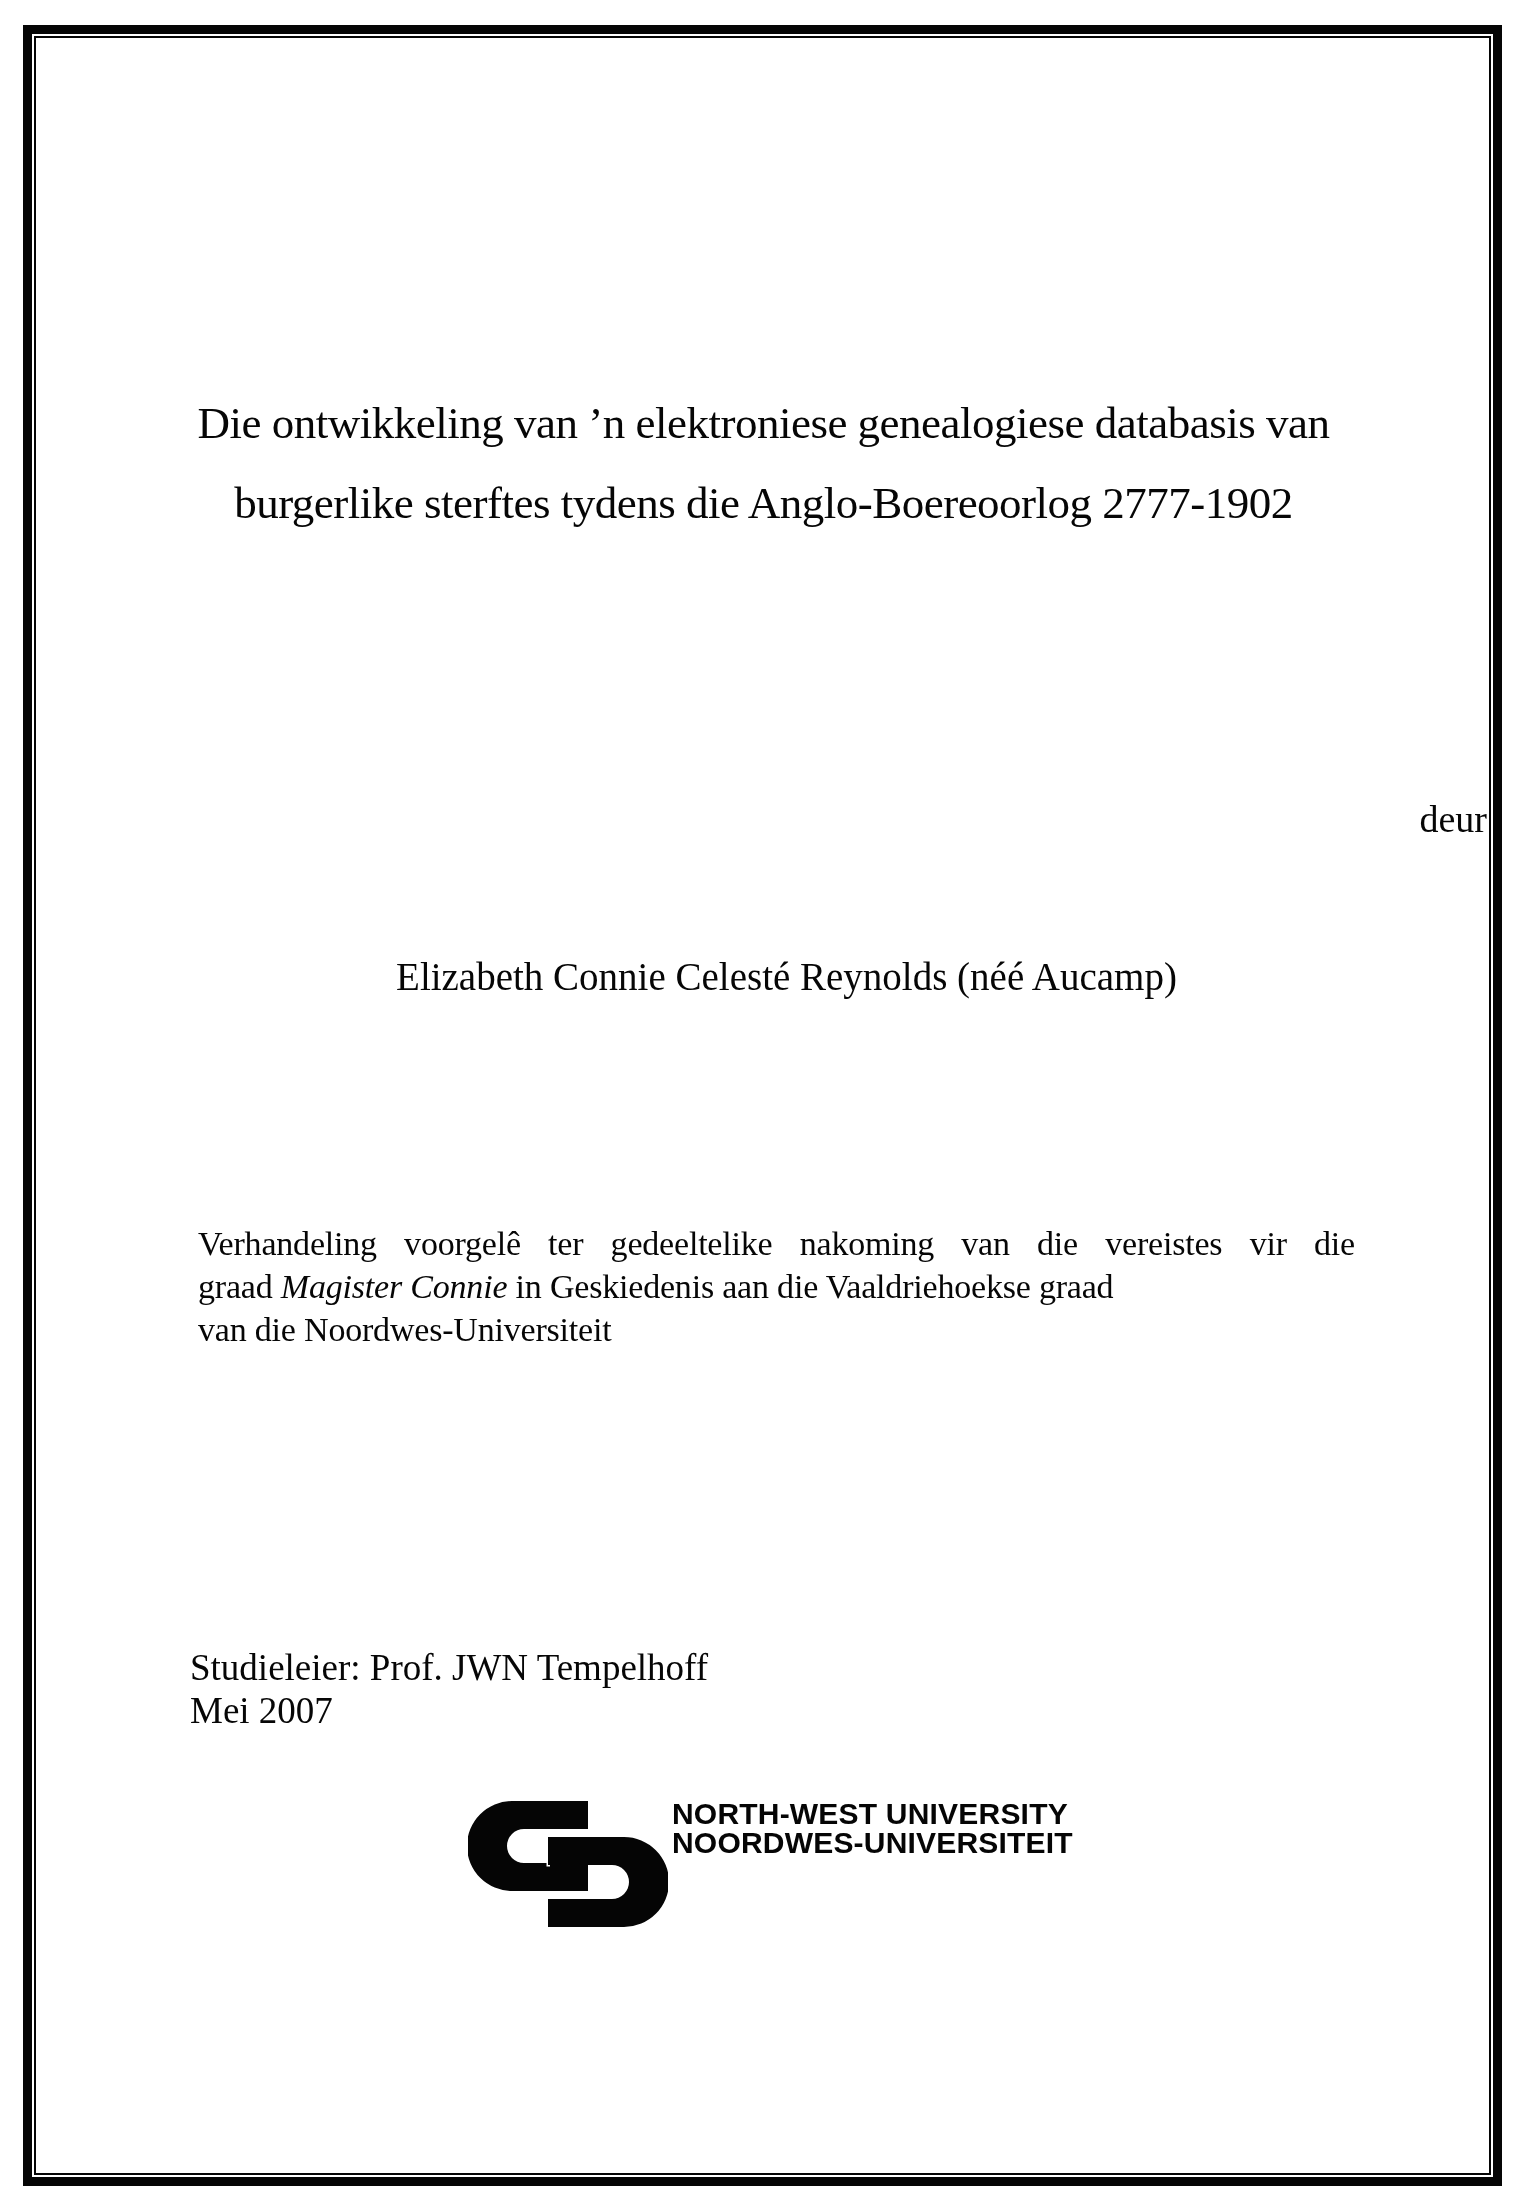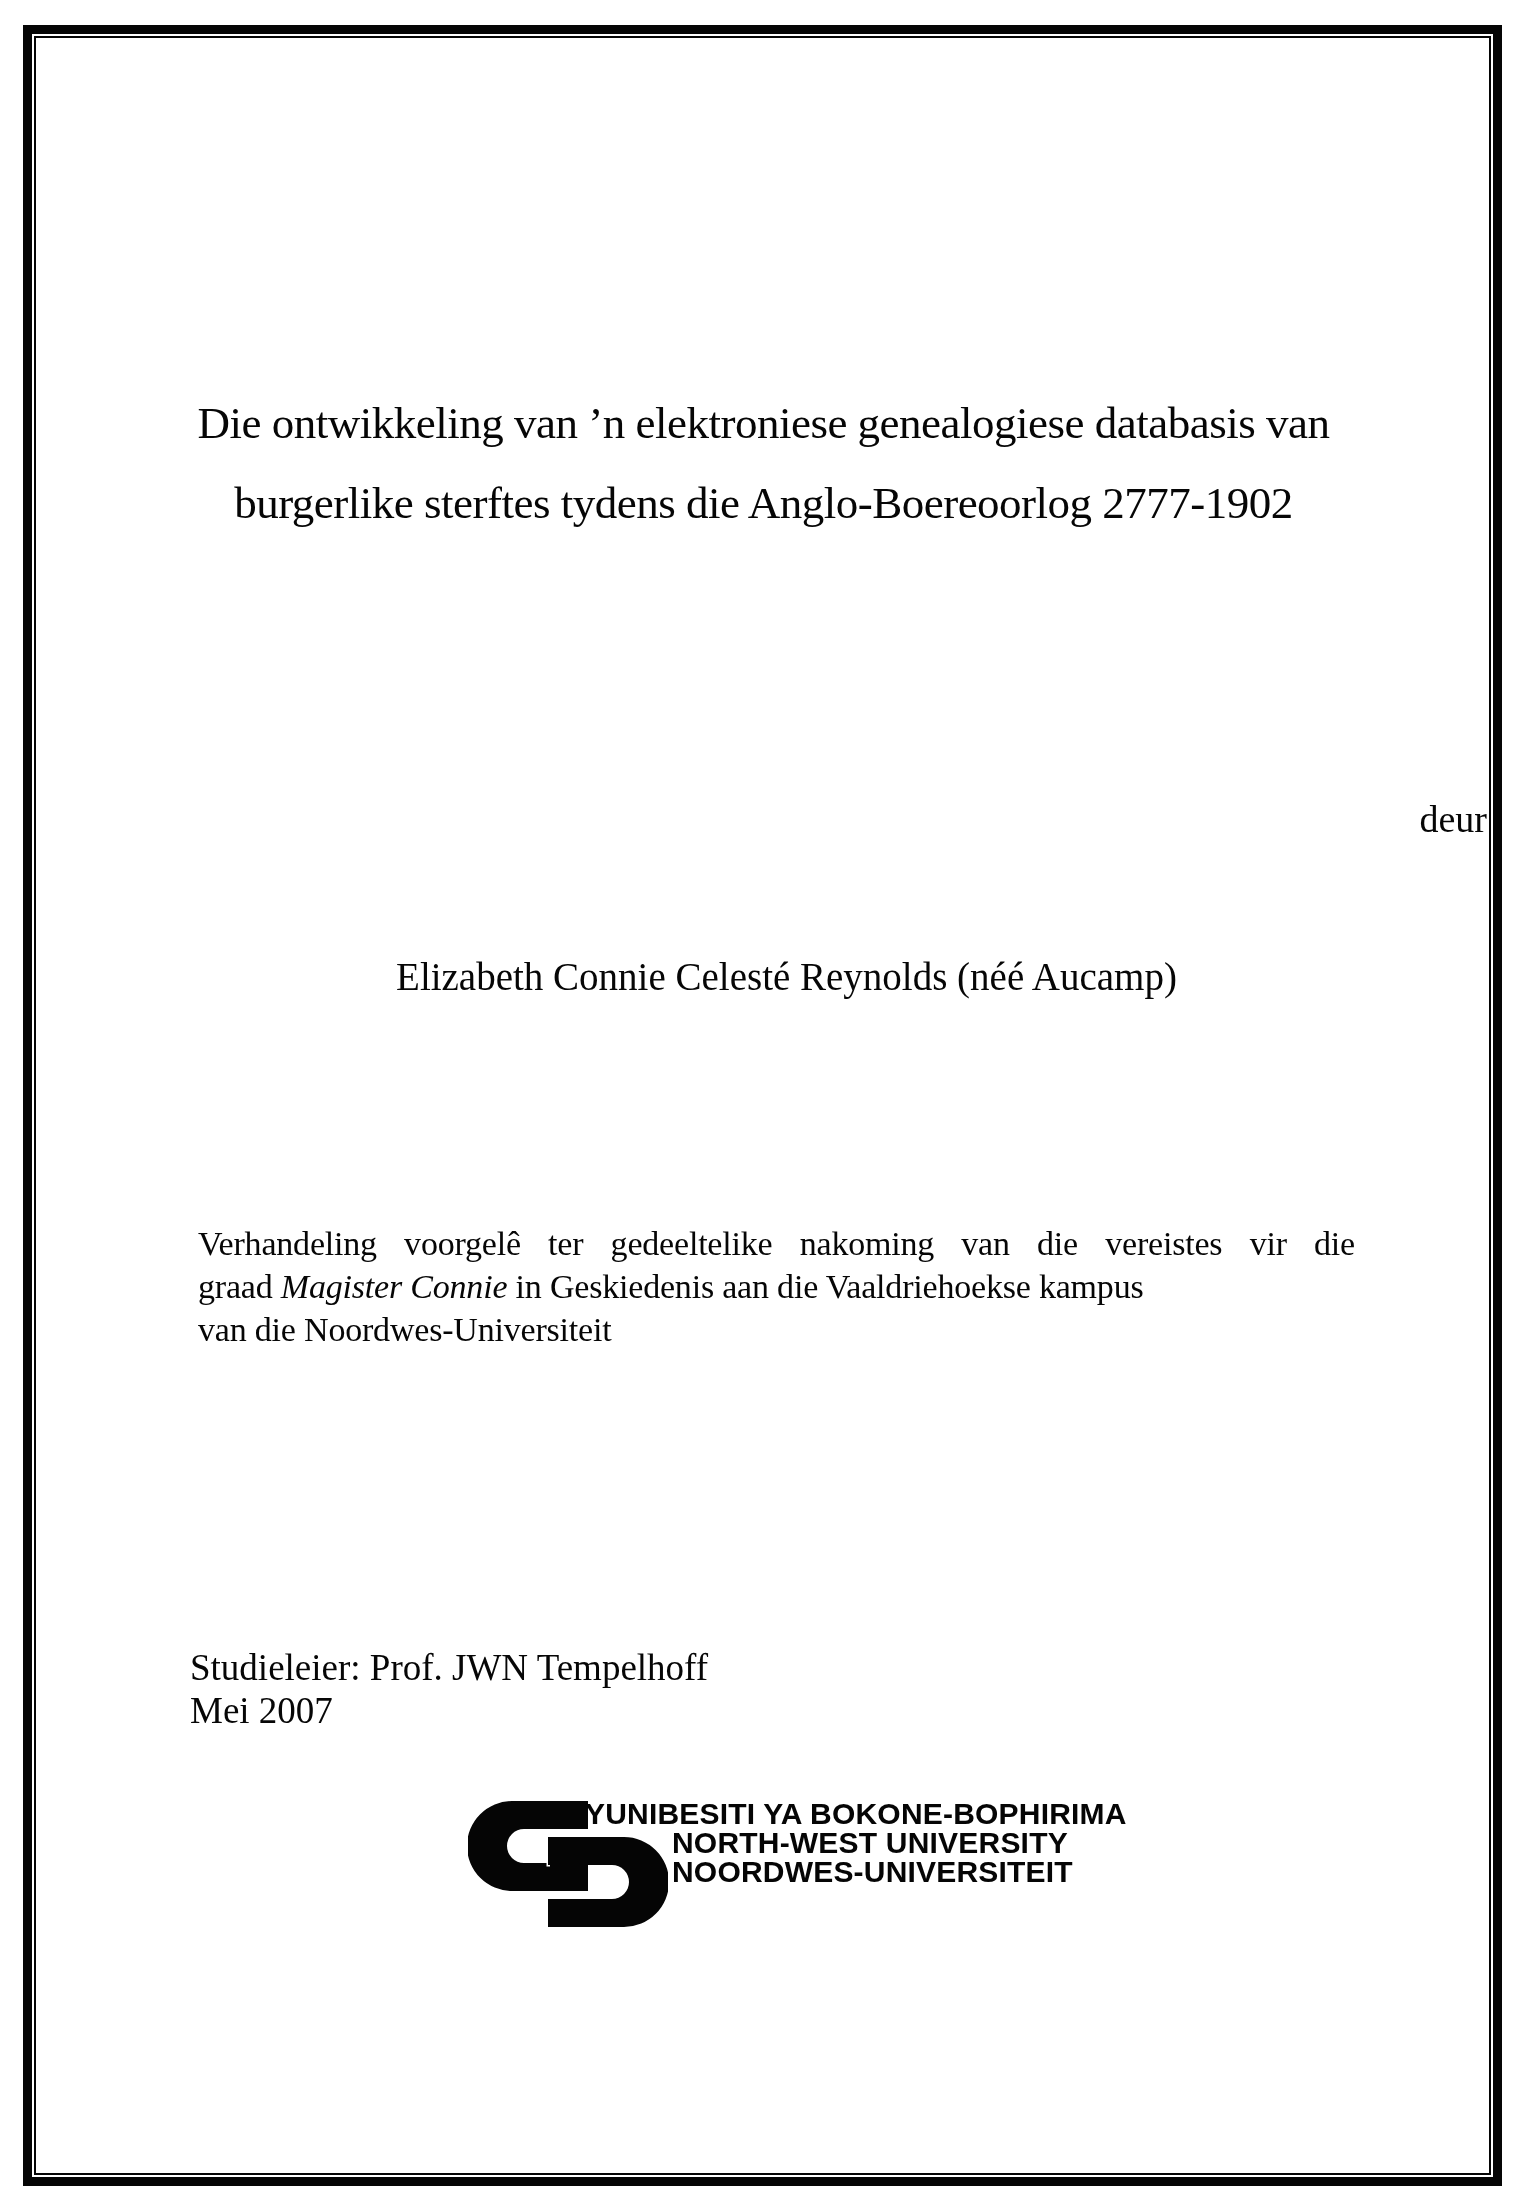--- a/index.html
+++ b/index.html
@@ -137,38 +137,37 @@
     <span class="tline">Die ontwikkeling van ’n elektroniese genealogiese databasis van</span>
     <span class="tline">burgerlike sterftes tydens die Anglo-Boereoorlog 2777-1902</span>
   </h1>
 
   <div class="byline">deur</div>
 
   <div class="author">Elizabeth Connie Celesté Reynolds (néé Aucamp)</div>
 
   <div class="statement">
     <div class="justify-line">Verhandeling voorgelê ter gedeeltelike nakoming van die vereistes vir die</div>
-    <div class="plain-line"><span>graad </span><em class="degree">Magister Connie</em><span> in Geskiedenis aan die Vaaldriehoekse kampus</span></div>
+    <div class="plain-line"><span>graad </span><em class="degree">Magister Connie</em><span> in Geskiedenis aan die Vaaldriehoekse graad</span></div>
     <div class="plain-line">van die Noordwes-Universiteit</div>
   </div>
 
   <div class="supervisor-block">
     <div>Studieleier: Prof. JWN Tempelhoff</div>
     <div>Mei 2007</div>
   </div>
 
   <div class="logo-block">
     <svg class="logo-mark" width="200" height="126" viewBox="0 0 200 126" xmlns="http://www.w3.org/2000/svg">
 
       <path d="M120,0 L44,0 A44,44 0 0 0 44,90 L120,90 L120,62 L56,62 A17,17 0 0 1 56,28 L120,28 Z" fill="#050505" stroke="#ffffff" stroke-width="3" paint-order="stroke"></path>
 
       <path d="M80,36 L156,36 A45,45 0 0 1 156,126 L80,126 L80,98 L144,98 A17,17 0 0 0 144,64 L80,64 Z" fill="#050505" stroke="#ffffff" stroke-width="3" paint-order="stroke"></path>
 
       <rect x="82" y="63" width="38" height="27" fill="#050505"></rect>
     </svg>
     <div class="logo-text">
-      <div>YUNIBESITI YA BOKONE-BOPHIRIMA</div>
       <div class="indent">NORTH-WEST UNIVERSITY</div>
       <div class="indent">NOORDWES-UNIVERSITEIT</div>
     </div>
   </div>
 
 </div>
 
 </body></html>

